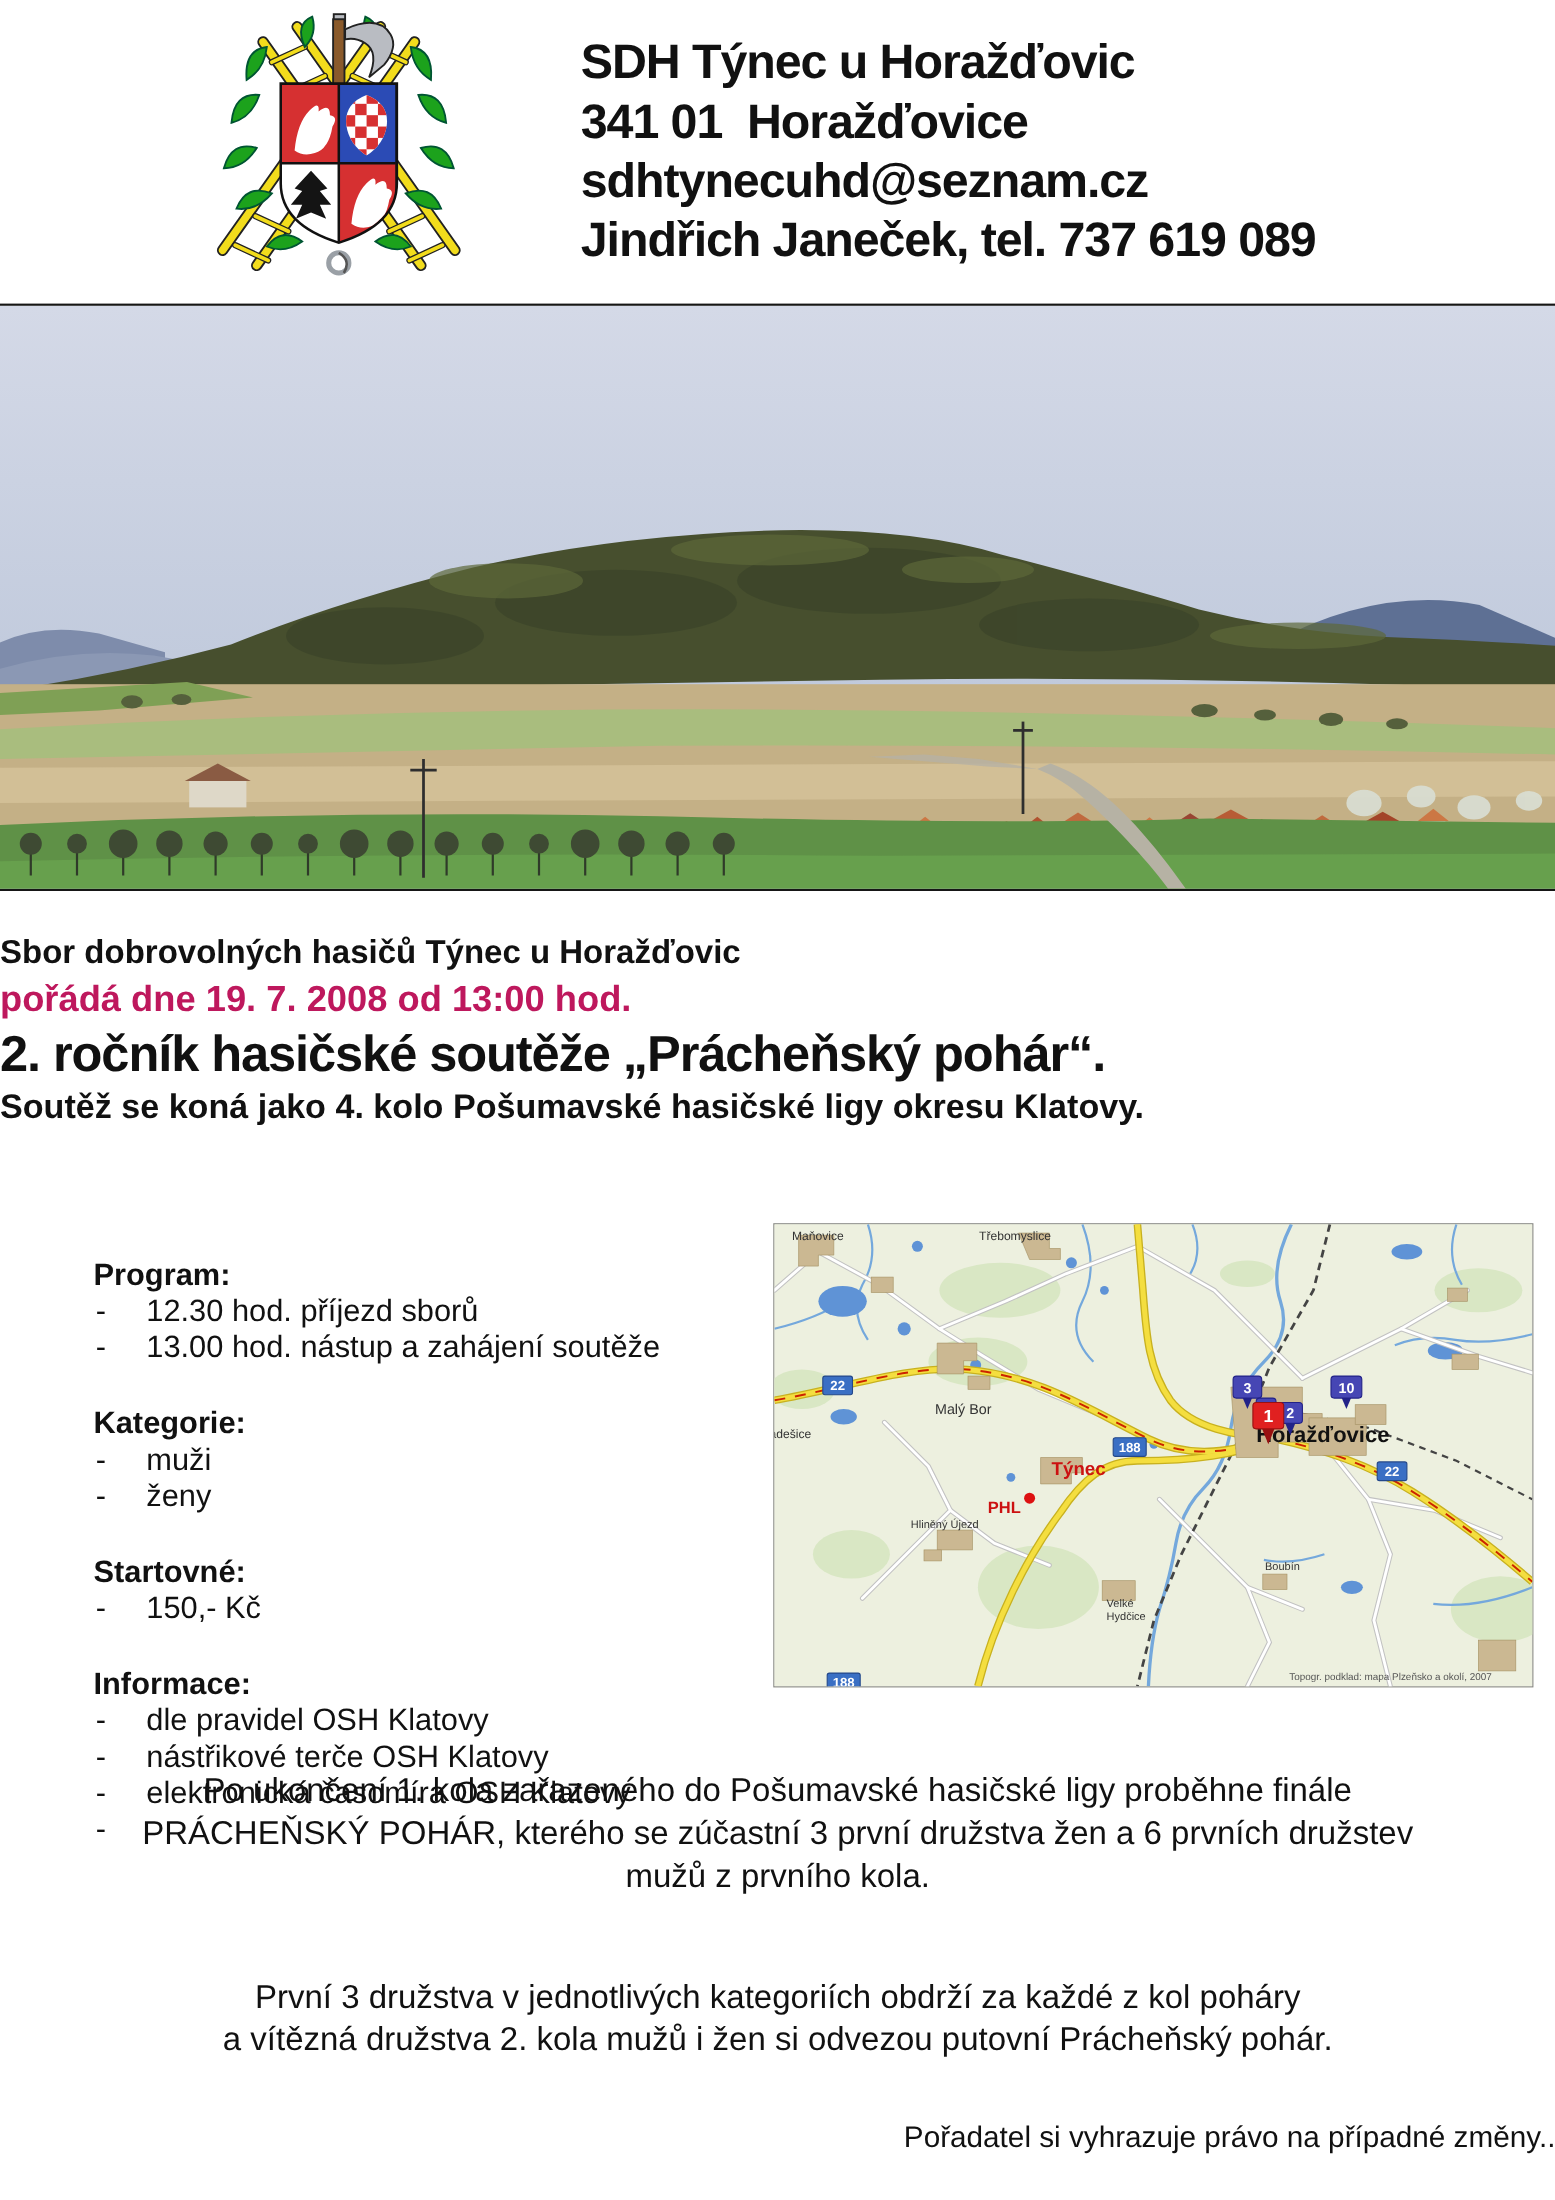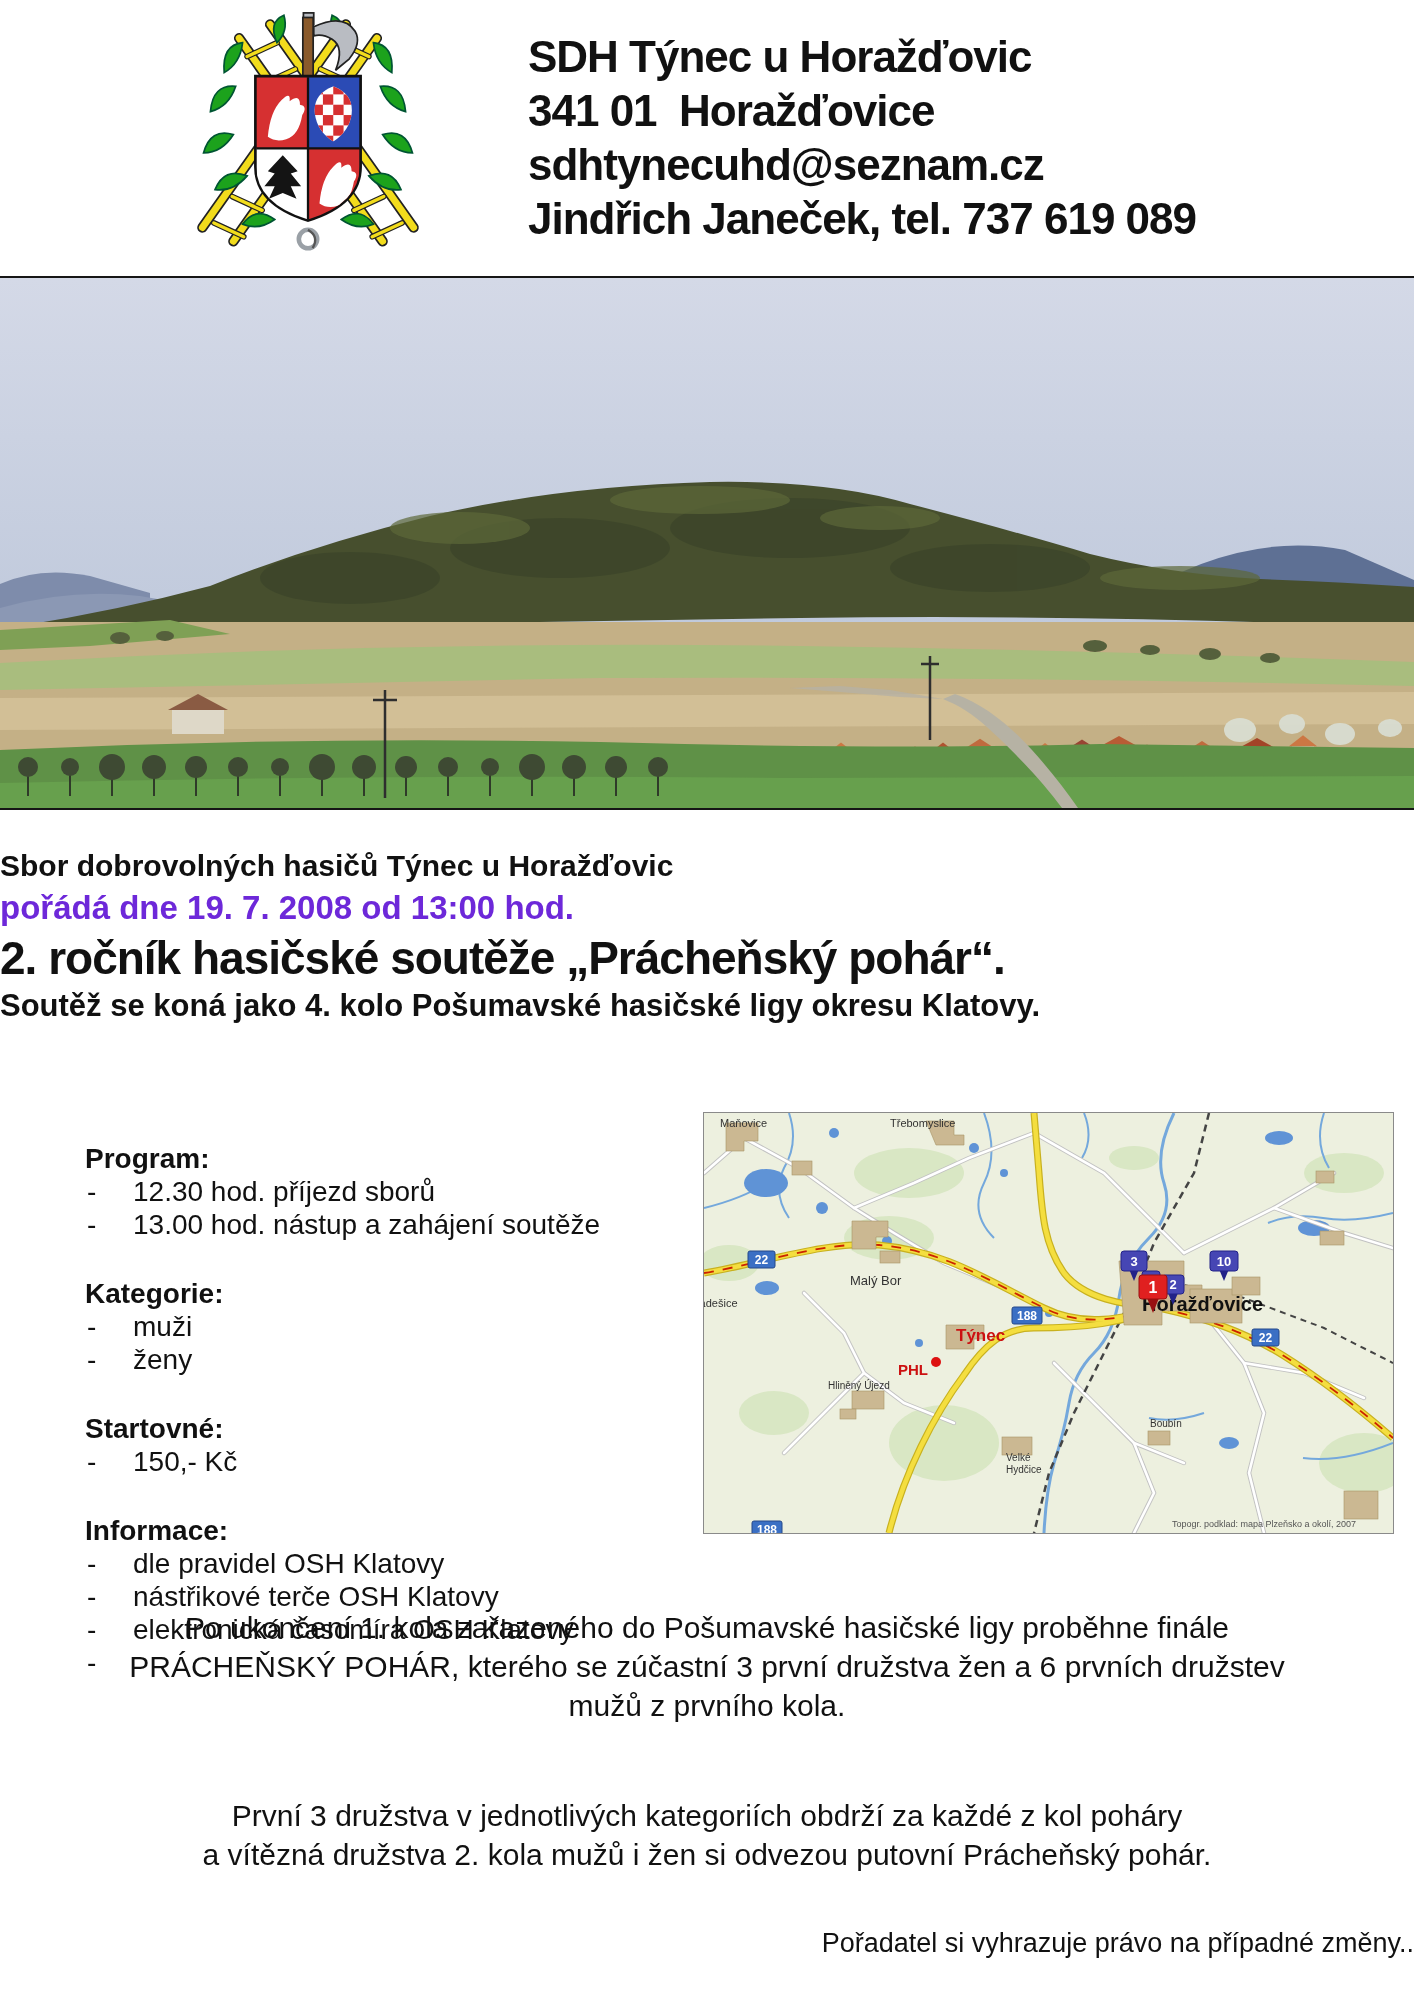--- a/index.html
+++ b/index.html
@@ -12,21 +12,21 @@
   .header-text{position:absolute;left:528px;top:30px;}
   .header-text div{font-weight:bold;font-size:44px;line-height:54px;white-space:pre;letter-spacing:-1px;}
 
   
   .photo{position:absolute;left:0;top:276px;width:1414px;height:530px;border-top:2px solid #161616;border-bottom:2px solid #161616;}
   .photo svg{display:block;}
 
   
   .announce{position:absolute;left:0;top:846px;width:1414px;text-align:left;}
   .a1{font-size:30px;font-weight:bold;line-height:40px;}
-  .a2{font-size:33px;font-weight:bold;line-height:44px;color:#6d28d9;}
+  .a2{font-size:33px;font-weight:bold;line-height:44px;color:#be185d;}
   .a3{font-size:46px;font-weight:bold;line-height:56px;letter-spacing:-1px;}
   .a4{font-size:31px;font-weight:bold;line-height:40px;}
   .a5{font-size:28px;line-height:36px;}
 
   
   .details{position:absolute;left:85px;top:1106px;width:575px;font-size:28px;line-height:33px;}
   .sec-head{font-weight:bold;margin-top:36px;}
   .sec-item{position:relative;padding-left:48px;}
   .sec-item .dash{position:absolute;left:2px;top:0;}
 

